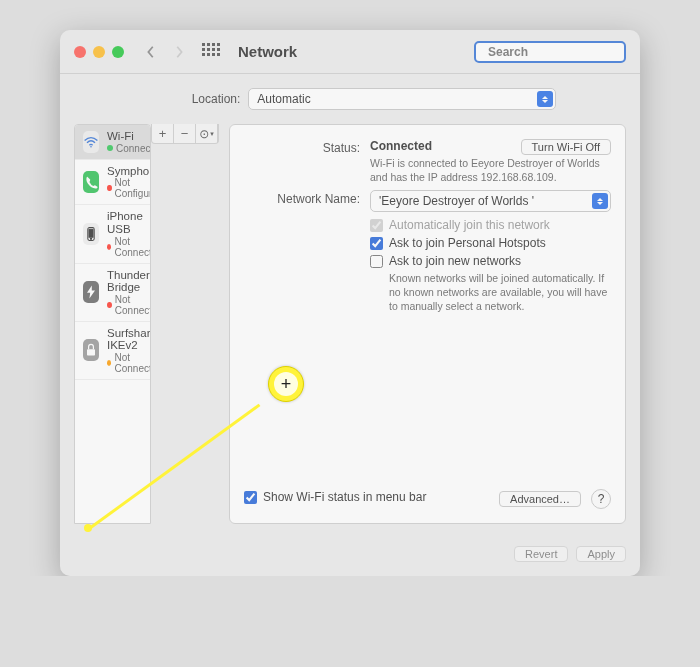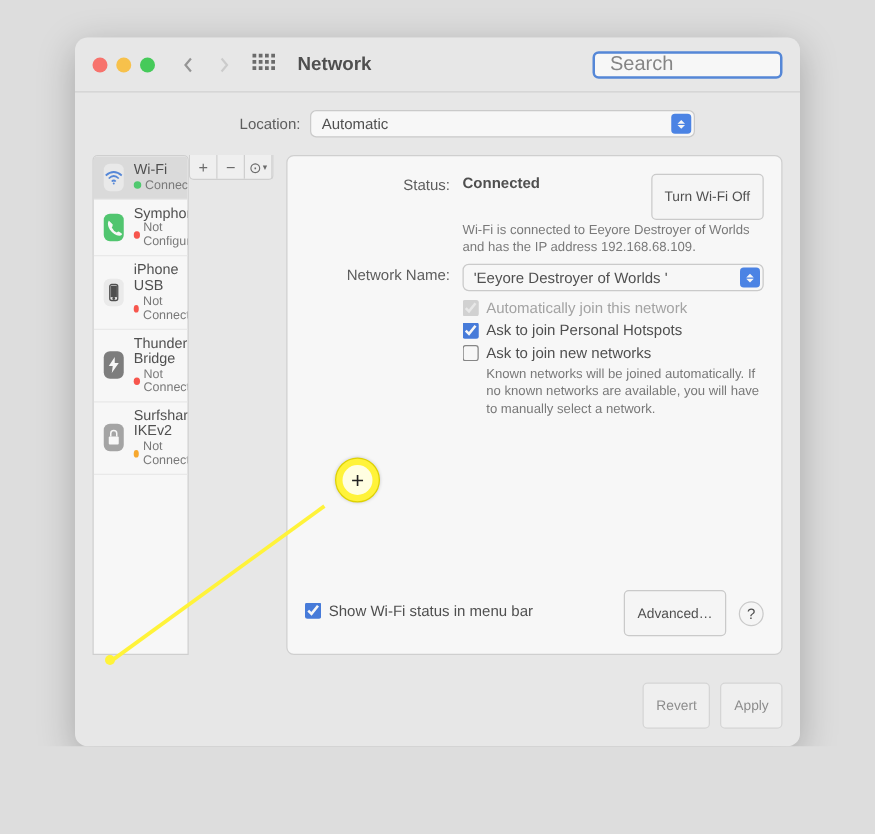--- a/index.html
+++ b/index.html
@@ -55,22 +55,22 @@
   .grid-icon span { background: #555; }
   .win-title { font-weight: 600; font-size: 15px; margin-left: 4px; }
   .spacer { flex: 1; }
   .search-box {
     width: 152px; height: 22px;
     background: #fff; border: 2px solid #3a77d8; border-radius: 5px;
     display: flex; align-items: center; padding: 0 6px; gap: 4px;
   }
   .search-box svg { width: 12px; height: 12px; stroke: #888; fill: none; }
   .search-box input {
-    border: none; outline: none; font-size: 16px; flex: 1;
-    background: transparent; color: #444;
+    border: none; outline: none; font-size: 12px; flex: 1;
+    background: transparent; color: #444; font-weight: bold;
   }
   
   .location-row {
     display: flex; justify-content: center; align-items: center;
     gap: 8px; padding: 14px 0;
   }
   .location-label { font-size: 12px; color: #444; text-align: right; padding-left: 48px; }
   .pop-btn {
     display: flex; align-items: center; justify-content: space-between;
     background: #fff; border: 1px solid #c8c8c8; border-radius: 5px;
@@ -136,21 +136,21 @@
     min-height: 400px;
     display: flex; flex-direction: column;
   }
   .row { display: flex; gap: 10px; margin-bottom: 6px; }
   .lbl { width: 116px; text-align: right; color: #444; padding-top: 2px; }
   .val { flex: 1; }
   .bold { font-weight: 600; }
   .sub { font-size: 10.5px; color: #666; line-height: 1.3; margin-top: 2px; }
   .btn {
     background: #fdfdfd; border: 1px solid #c8c8c8; border-radius: 4px;
-    height: 37px; padding: 0 10px; font-size: 11px; display: inline-flex;
+    height: 16px; padding: 0 10px; font-size: 11px; display: inline-flex;
     align-items: center; justify-content: center; color: #333;
   }
   .check { display: flex; align-items: center; gap: 6px; font-size: 12px; margin-bottom: 4px; }
   .check input { width: 13px; height: 13px; margin: 0; accent-color: #2968db; }
   .check.disabled { color: #999; }
   .detail-bottom {
     margin-top: auto;
     display: flex; align-items: center; gap: 10px;
   }
   .help-btn {

